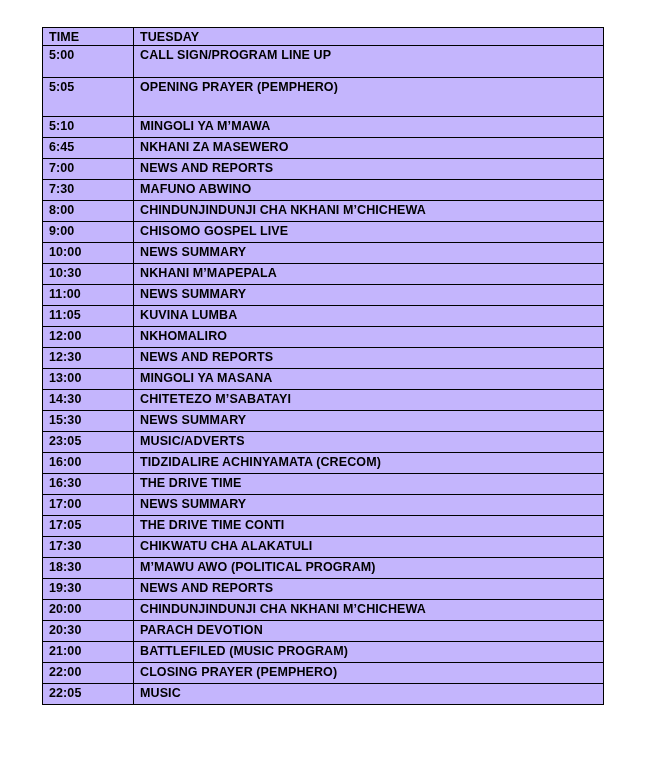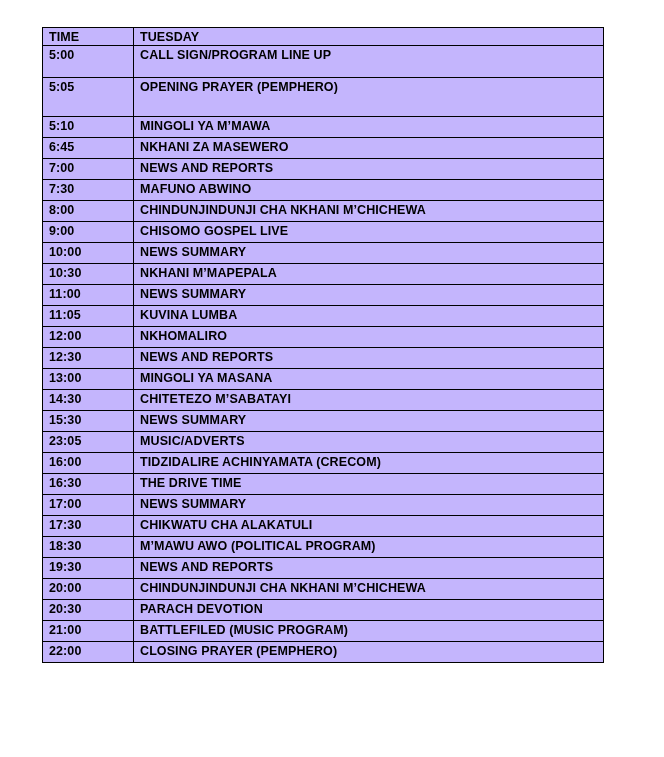--- a/index.html
+++ b/index.html
@@ -138,20 +138,24 @@
   </tr>
         <tr>
     <td>16:30</td>
     <td>THE DRIVE TIME</td>
   </tr>
         <tr>
     <td>17:00</td>
     <td>NEWS SUMMARY</td>
   </tr>
         <tr>
+    <td>17:05</td>
+    <td>THE DRIVE TIME CONTI</td>
+  </tr>
+        <tr>
     <td>17:30</td>
     <td>CHIKWATU CHA ALAKATULI</td>
   </tr>
         <tr>
     <td>18:30</td>
     <td>M’MAWU AWO (POLITICAL PROGRAM)</td>
   </tr>
         <tr>
     <td>19:30</td>
     <td>NEWS AND REPORTS</td>
@@ -165,15 +169,19 @@
     <td>PARACH DEVOTION</td>
   </tr>
         <tr>
     <td>21:00</td>
     <td>BATTLEFILED (MUSIC PROGRAM)</td>
   </tr>
         <tr>
     <td>22:00</td>
     <td>CLOSING PRAYER (PEMPHERO)</td>
   </tr>
+        <tr>
+    <td>22:05</td>
+    <td>MUSIC</td>
+  </tr>
       </tbody>
   </table>
 </div>
 
 </body></html>

